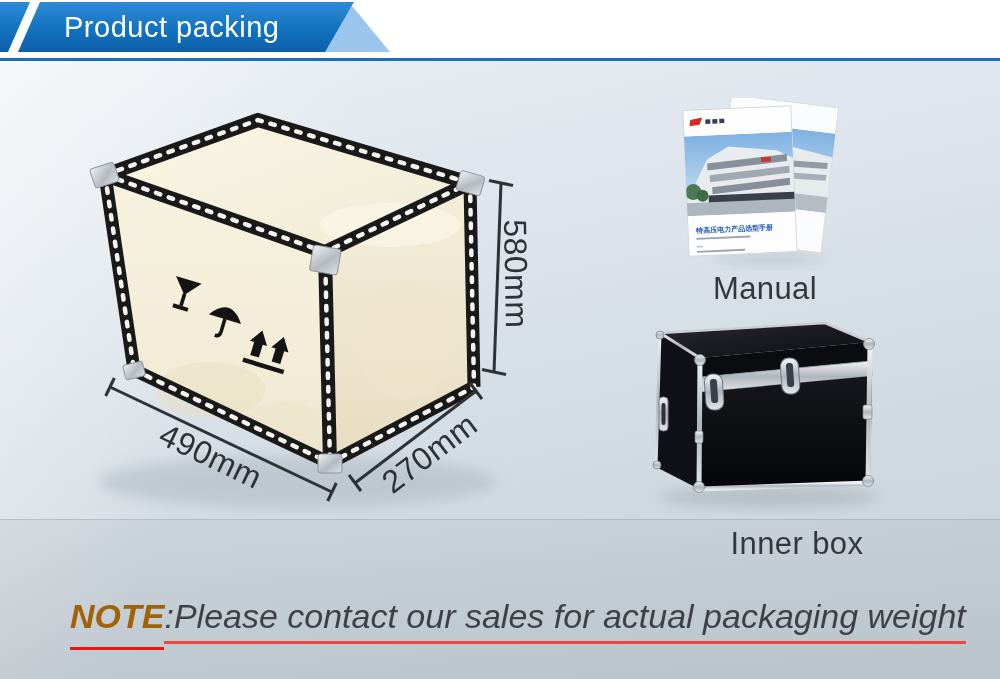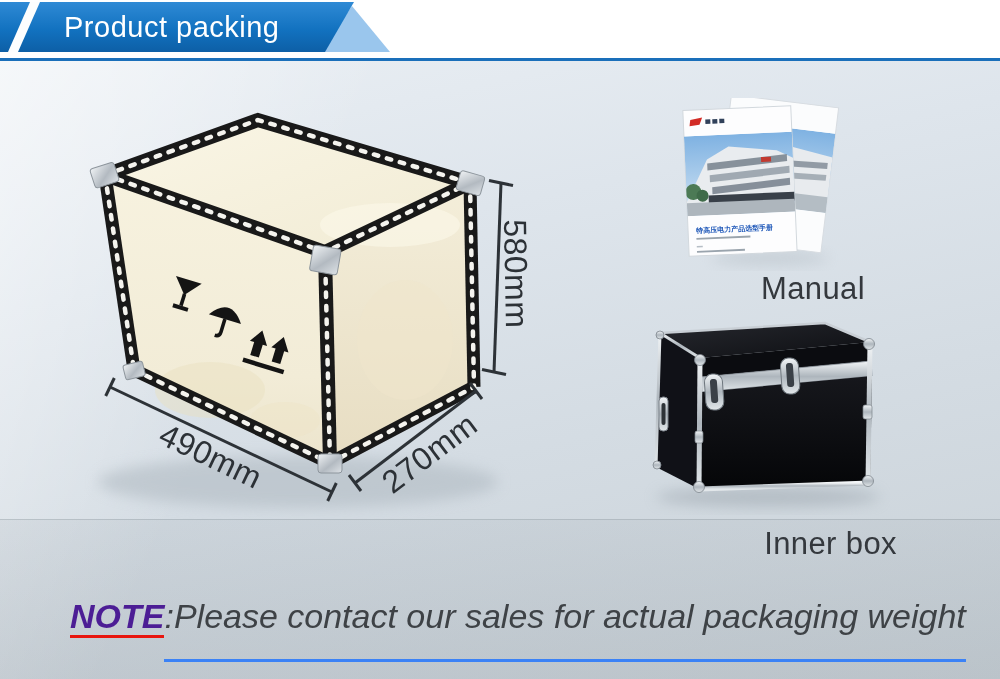--- a/index.html
+++ b/index.html
@@ -28,38 +28,38 @@
   }
   .header-rule{position:absolute;left:0;top:58px;width:1000px;height:3px;background:#1a6fba;}
 
   
   .crate-svg{position:absolute;left:60px;top:90px;}
   .manual-svg{position:absolute;left:678px;top:98px;}
   .case-svg{position:absolute;left:640px;top:315px;}
 
   .caption{
     position:absolute;color:#34383d;font-size:31px;letter-spacing:.4px;
-    text-align:right;white-space:nowrap;
+    text-align:center;white-space:nowrap;
   }
   .caption-packing{left:60px;top:521px;width:470px;}
   .caption-manual{left:665px;top:271px;width:200px;}
   .caption-innerbox{left:697px;top:526px;width:200px;}
 
   
   .note{
     position:absolute;left:70px;top:599px;white-space:nowrap;
     font-size:34px;font-style:italic;line-height:1.0;
   }
   .note .note-prefix{
-    color:#4c1d95;font-weight:bold;
-    border-bottom:3px solid #e8160f;padding-bottom:0;
+    color:#a16207;font-weight:bold;
+    border-bottom:3px solid #e8160f;padding-bottom:12px;
   }
   .note .note-body{
     color:#3e4246;
-    border-bottom:3px solid #3b82f6;padding-bottom:24px;
+    border-bottom:3px solid #ef4444;padding-bottom:6px;
   }
 
   svg text{font-family:"Liberation Sans", sans-serif;}
   .dim-label{fill:#2c3136;font-size:32px;letter-spacing:.5px;}
 </style>
 </head>
 <body>
 
 <div id="page">
 

